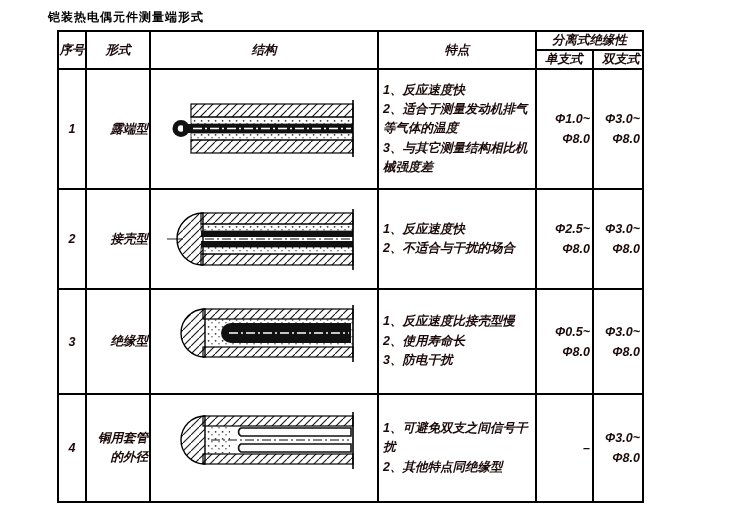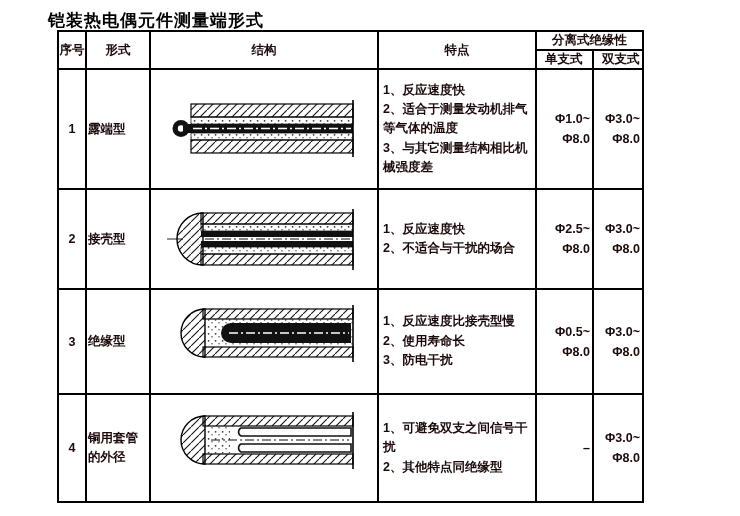--- a/index.html
+++ b/index.html
@@ -2,43 +2,44 @@
 <html><head>
 <meta charset="utf-8">
 <style>
   * { margin: 0; padding: 0; box-sizing: border-box; }
   html, body { width: 740px; height: 516px; background: #ffffff; overflow: hidden; }
   body { font-family: "Liberation Sans", "DejaVu Sans", sans-serif; color: #1c0a0a; }
 
   .page-title {
     position: absolute;
     left: 48px; top: 9px;
-    font-size: 17px;
+    font-size: 12px;
     font-weight: bold;
     color: #000000;
     letter-spacing: 1px;
   }
 
   table.spec {
     position: absolute;
     left: 57px; top: 30px;
     border-collapse: collapse;
     table-layout: fixed;
     width: 585px;
     font-weight: bold;
+    font-style: italic;
   }
   table.spec th, table.spec td {
     border: 2px solid #000000;
     font-size: 12.5px;
     color: #1c0a0a;
     vertical-align: middle;
   }
   th.hdr { text-align: center; font-weight: bold; }
   td.idx-cell   { text-align: center; }
-  td.type-cell  { text-align: left; padding: 0 1px; line-height: 1.5; }
+  td.type-cell  { text-align: right; padding: 0 1px; line-height: 1.5; }
   td.diag-cell  { text-align: center; padding: 0; }
   td.feat-cell  { text-align: left; padding: 2px 3px 2px 4px; white-space: pre-line; line-height: 1.55; }
   td.dia-cell   { text-align: right; white-space: pre-line; line-height: 1.6; padding: 0 2px; }
   th.sub-hdr    { text-align: left; padding-left: 8px; }
 
   tr.hdr-row-top  { height: 17px; }
   tr.hdr-row-sub  { height: 19px; }
   tr.row-1 { height: 120px; }
   tr.row-2 { height: 100px; }
   tr.row-3 { height: 105px; }

